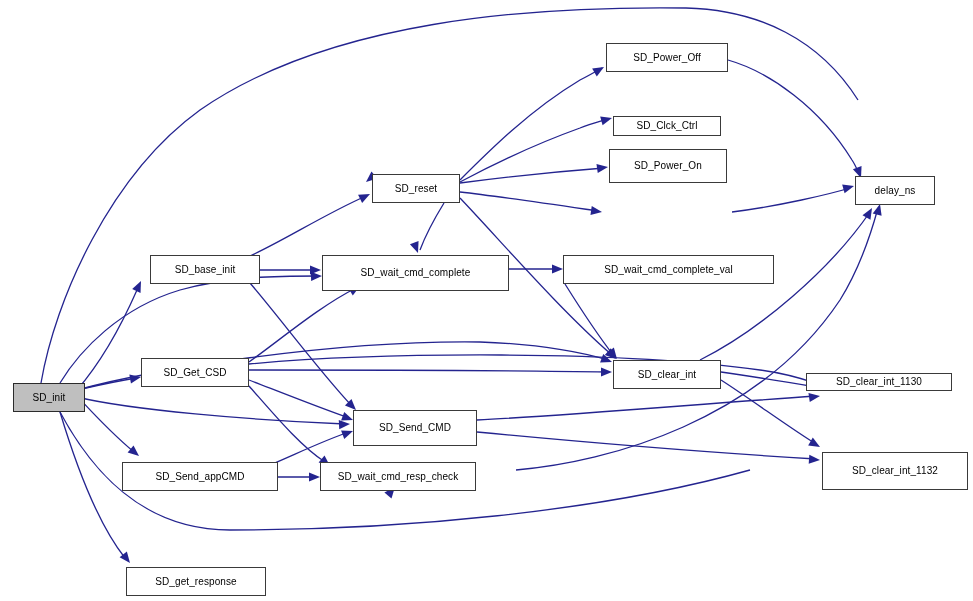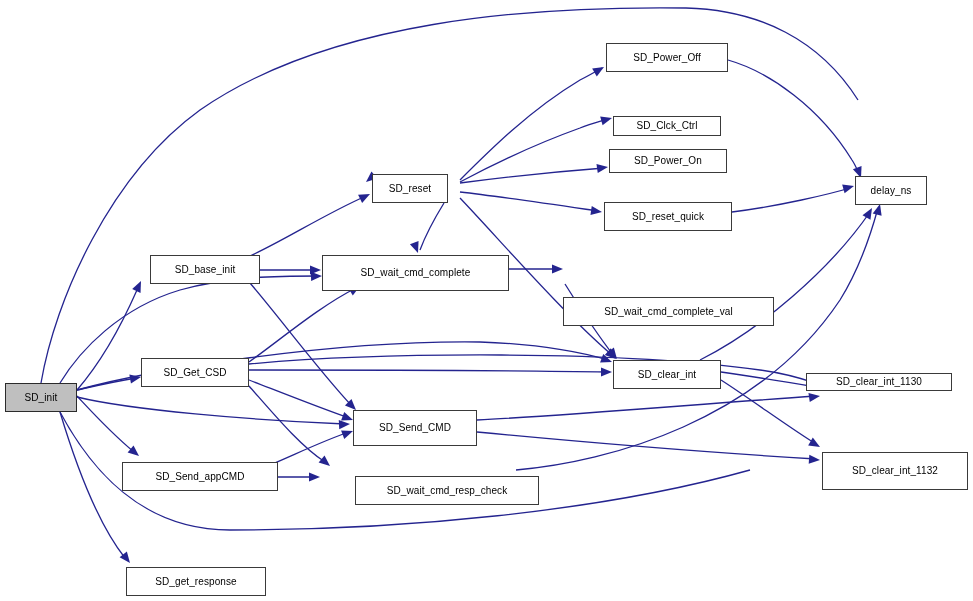--- a/index.html
+++ b/index.html
@@ -41,20 +41,21 @@
     line-height: 1;
     display: flex;
     align-items: center;
     justify-content: center;
     white-space: nowrap;
     letter-spacing: 0.1px;
   }
   .graph-node.root {
     background: #bfbfbf;
     border-color: #2b2b2b;
+    margin-left: 8px;
   }
   .node-label {
     pointer-events: none;
   }
 </style>
 </head>
 <body>
 
 <div id="graph-canvas">
   <svg id="edge-layer" viewBox="0 0 973 601" width="973" height="601" xmlns="http://www.w3.org/2000/svg">
@@ -138,51 +139,48 @@
       </div>
       <div class="graph-node" style="left: 141px; top: 358px; width: 108px; height: 29px;">
         <span class="node-label">SD_Get_CSD</span>
       </div>
       <div class="graph-node" style="left: 122px; top: 462px; width: 156px; height: 29px;">
         <span class="node-label">SD_Send_appCMD</span>
       </div>
       <div class="graph-node" style="left: 126px; top: 567px; width: 140px; height: 29px;">
         <span class="node-label">SD_get_response</span>
       </div>
-      <div class="graph-node" style="left: 372px; top: 174px; width: 76px; height: 29px;">
+      <div class="graph-node" style="left: 372px; top: 174px; width: 88px; height: 29px;">
         <span class="node-label">SD_reset</span>
       </div>
       <div class="graph-node" style="left: 322px; top: 255px; width: 187px; height: 36px;">
         <span class="node-label">SD_wait_cmd_complete</span>
       </div>
       <div class="graph-node" style="left: 353px; top: 410px; width: 124px; height: 36px;">
         <span class="node-label">SD_Send_CMD</span>
       </div>
-      <div class="graph-node" style="left: 320px; top: 476px; width: 184px; height: 29px; margin-left: 35px;">
+      <div class="graph-node" style="left: 320px; top: 462px; width: 156px; height: 29px;">
         <span class="node-label">SD_wait_cmd_resp_check</span>
       </div>
       <div class="graph-node" style="left: 606px; top: 43px; width: 122px; height: 29px;">
         <span class="node-label">SD_Power_Off</span>
       </div>
       <div class="graph-node" style="left: 613px; top: 96px; width: 108px; height: 20px; margin-top: 20px;">
         <span class="node-label">SD_Clck_Ctrl</span>
       </div>
-      <div class="graph-node" style="left: 609px; top: 149px; width: 118px; height: 24px;">
+      <div class="graph-node" style="left: 609px; top: 149px; width: 118px; height: 34px;">
         <span class="node-label">SD_Power_On</span>
       </div>
-      <div class="graph-node" style="left: 604px; top: 202px; width: 128px; height: 29px;">
-        <span class="node-label">SD_reset_quick</span>
-      </div>
-      <div class="graph-node" style="left: 563px; top: 255px; width: 211px; height: 29px; margin-top: 42px;">
+      <div class="graph-node" style="left: 563px; top: 255px; width: 211px; height: 29px;">
         <span class="node-label">SD_wait_cmd_complete_val</span>
       </div>
       <div class="graph-node" style="left: 613px; top: 360px; width: 108px; height: 29px;">
         <span class="node-label">SD_clear_int</span>
       </div>
-      <div class="graph-node" style="left: 855px; top: 176px; width: 72px; height: 29px; text-align: center;">
+      <div class="graph-node" style="left: 855px; top: 176px; width: 80px; height: 29px; text-align: center;">
         <span class="node-label">delay_ns</span>
       </div>
       <div class="graph-node" style="left: 806px; top: 373px; width: 146px; height: 18px;">
         <span class="node-label">SD_clear_int_1130</span>
       </div>
       <div class="graph-node" style="left: 822px; top: 452px; width: 146px; height: 38px;">
         <span class="node-label">SD_clear_int_1132</span>
       </div>
     </div>
 </div>

